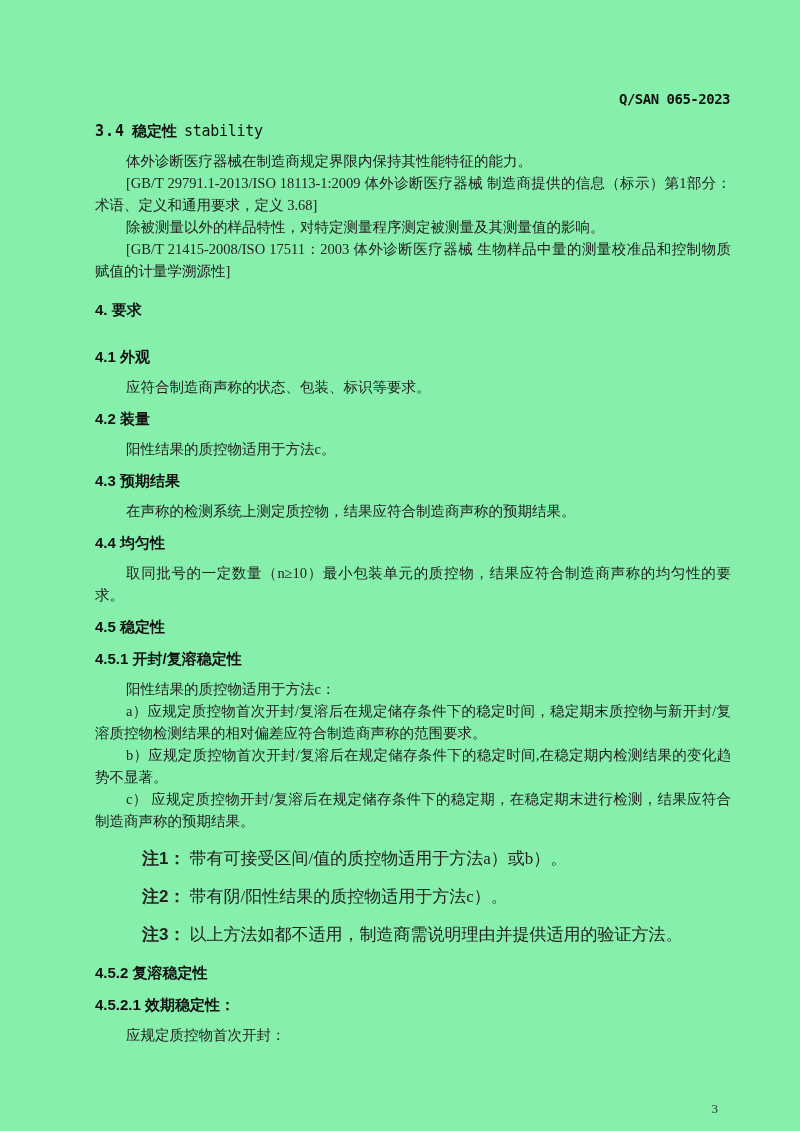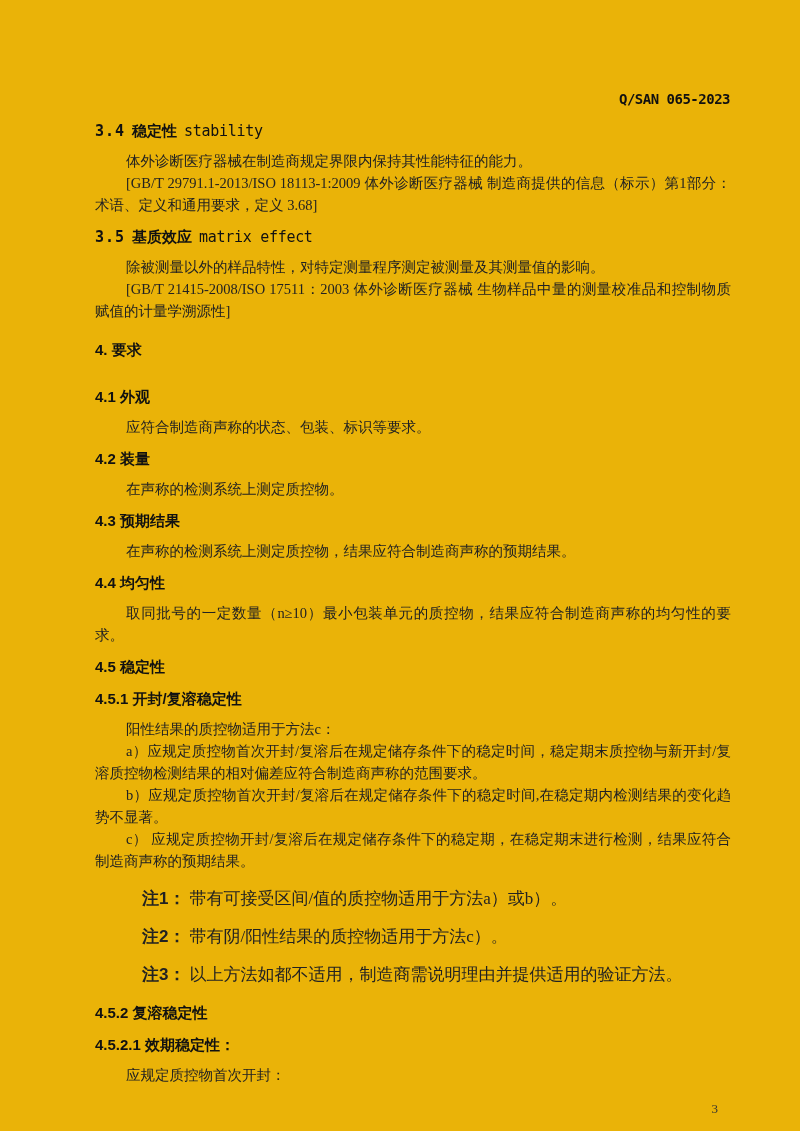--- a/index.html
+++ b/index.html
@@ -1,19 +1,19 @@
 <!DOCTYPE html>
 <html><head>
 <meta charset="utf-8">
 <style>
   html,body { margin:0; padding:0; background:#ffffff; }
   .page {
     position:relative;
     width:800px; height:1131px;
-    background:#eab308;
+    background:#86efac;
     overflow:hidden;
     color:#1f1f1f;
     font-family:"Liberation Serif", serif;
   }
   .doc-ref {
     position:absolute; top:91px; right:70px;
     font-family:"DejaVu Sans Mono", monospace;
     font-weight:700; font-size:14px; line-height:16px;
     letter-spacing:-0.5px; color:#111;
   }
@@ -70,31 +70,30 @@
 <div class="page">
 
   <div class="doc-ref">Q/SAN 065-2023</div>
 
   <div class="content">
 
     <h2 class="h-term"><span class="num">3.4</span><span class="zh">稳定性</span><span class="en">stability</span></h2>
     <p class="para">体外诊断医疗器械在制造商规定界限内保持其性能特征的能力。</p>
     <p class="para">[GB/T 29791.1-2013/ISO 18113-1:2009 体外诊断医疗器械 制造商提供的信息（标示）第1部分：术语、定义和通用要求，定义 3.68]</p>
 
-    <h2 class="h-term"><span class="num">3.5</span><span class="zh">基质效应</span><span class="en">matrix effect</span></h2>
     <p class="para">除被测量以外的样品特性，对特定测量程序测定被测量及其测量值的影响。</p>
     <p class="para">[GB/T 21415-2008/ISO 17511：2003 体外诊断医疗器械 生物样品中量的测量校准品和控制物质赋值的计量学溯源性]</p>
 
     <h1 class="h-chapter">4. 要求</h1>
 
     <h2 class="h-sub">4.1 外观</h2>
     <p class="para">应符合制造商声称的状态、包装、标识等要求。</p>
 
     <h2 class="h-sub">4.2 装量</h2>
-    <p class="para">在声称的检测系统上测定质控物。</p>
+    <p class="para">阳性结果的质控物适用于方法c。</p>
 
     <h2 class="h-sub">4.3 预期结果</h2>
     <p class="para">在声称的检测系统上测定质控物，结果应符合制造商声称的预期结果。</p>
 
     <h2 class="h-sub">4.4 均匀性</h2>
     <p class="para">取同批号的一定数量（n≥10）最小包装单元的质控物，结果应符合制造商声称的均匀性的要求。</p>
 
     <h2 class="h-sub">4.5 稳定性</h2>
 
     <h2 class="h-sub">4.5.1 开封/复溶稳定性</h2>

